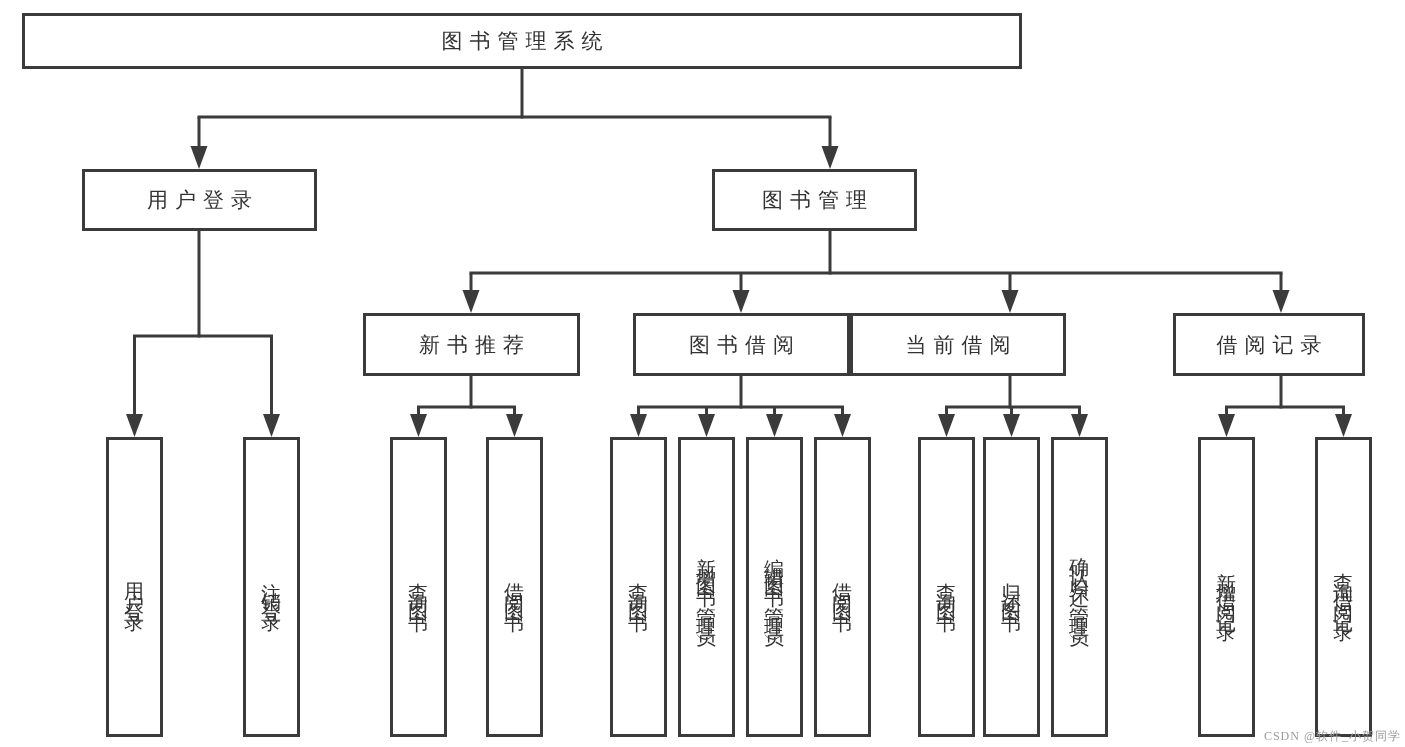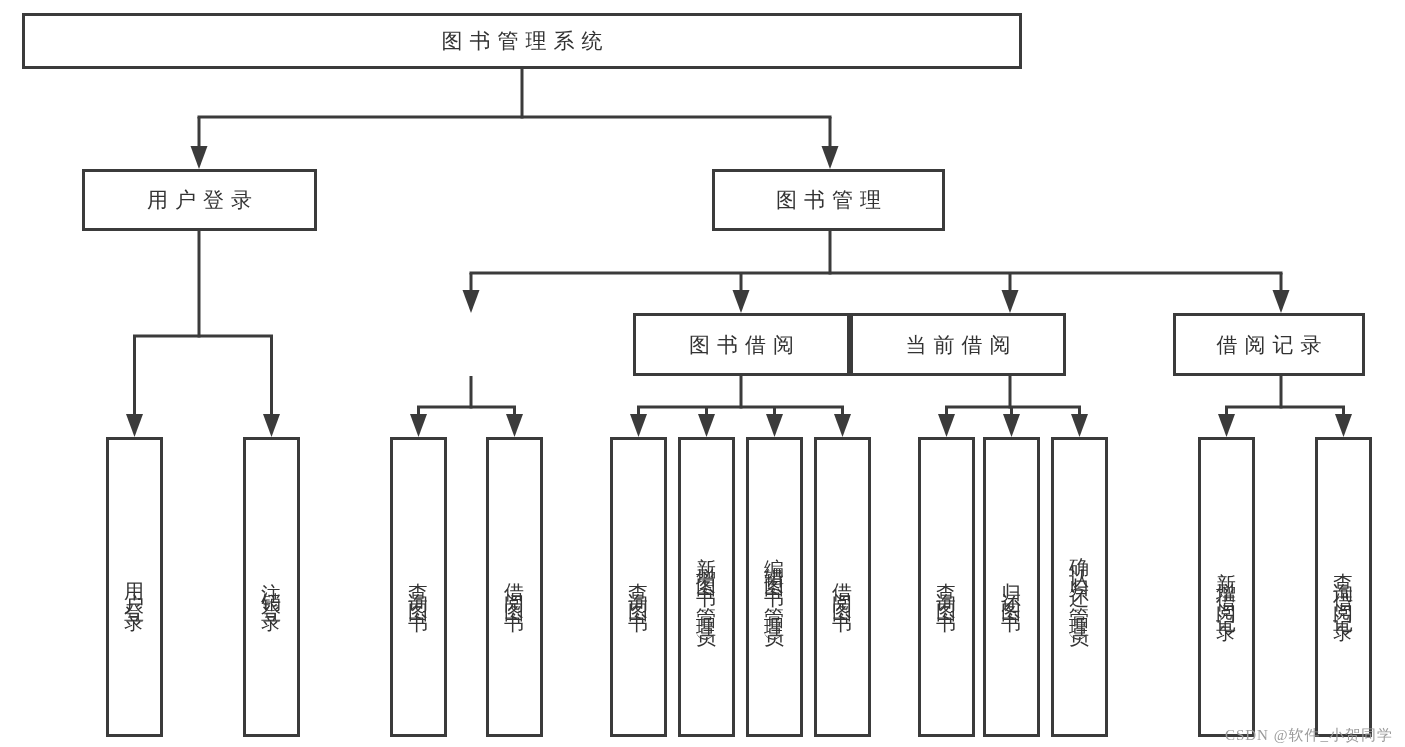--- a/index.html
+++ b/index.html
@@ -39,22 +39,22 @@
   .leaf .v-label{
     writing-mode:vertical-rl;
     text-orientation:mixed;
     font-size:20px;
     letter-spacing:10px;
     line-height:1;
     white-space:nowrap;
   }
   .watermark{
     position:absolute;
-    right:12px;bottom:2px;
-    font-size:15px;
+    right:4px;bottom:2px;
+    font-size:12px;
     letter-spacing:1px;
     color:var(--watermark);
     z-index:2;
     white-space:nowrap;
   }
 </style>
 </head>
 <body>
 
 <div id="stage">
@@ -135,24 +135,27 @@
     </g>
   </svg>
 
   <div class="box" style="left:22px;top:13px;width:1000px;height:56px;">
     <span class="h-label">图书管理系统</span>
   </div>
 
   <div class="box" style="left:82px;top:169px;width:235px;height:62px;">
     <span class="h-label">用户登录</span>
   </div>
-  <div class="box" style="left:712px;top:169px;width:233px;height:62px;">
+  <div class="box" style="left:712px;top:169px;width:205px;height:62px;">
     <span class="h-label">图书管理</span>
   </div>
 
+  <div class="box" style="left:363px;top:313px;width:217px;height:63px;">
+    <span class="h-label">新书推荐</span>
+  </div>
   <div class="box" style="left:633px;top:313px;width:217px;height:63px;">
     <span class="h-label">图书借阅</span>
   </div>
   <div class="box" style="left:850px;top:313px;width:216px;height:63px;">
     <span class="h-label">当前借阅</span>
   </div>
   <div class="box" style="left:1173px;top:313px;width:192px;height:63px;">
     <span class="h-label">借阅记录</span>
   </div>
 

